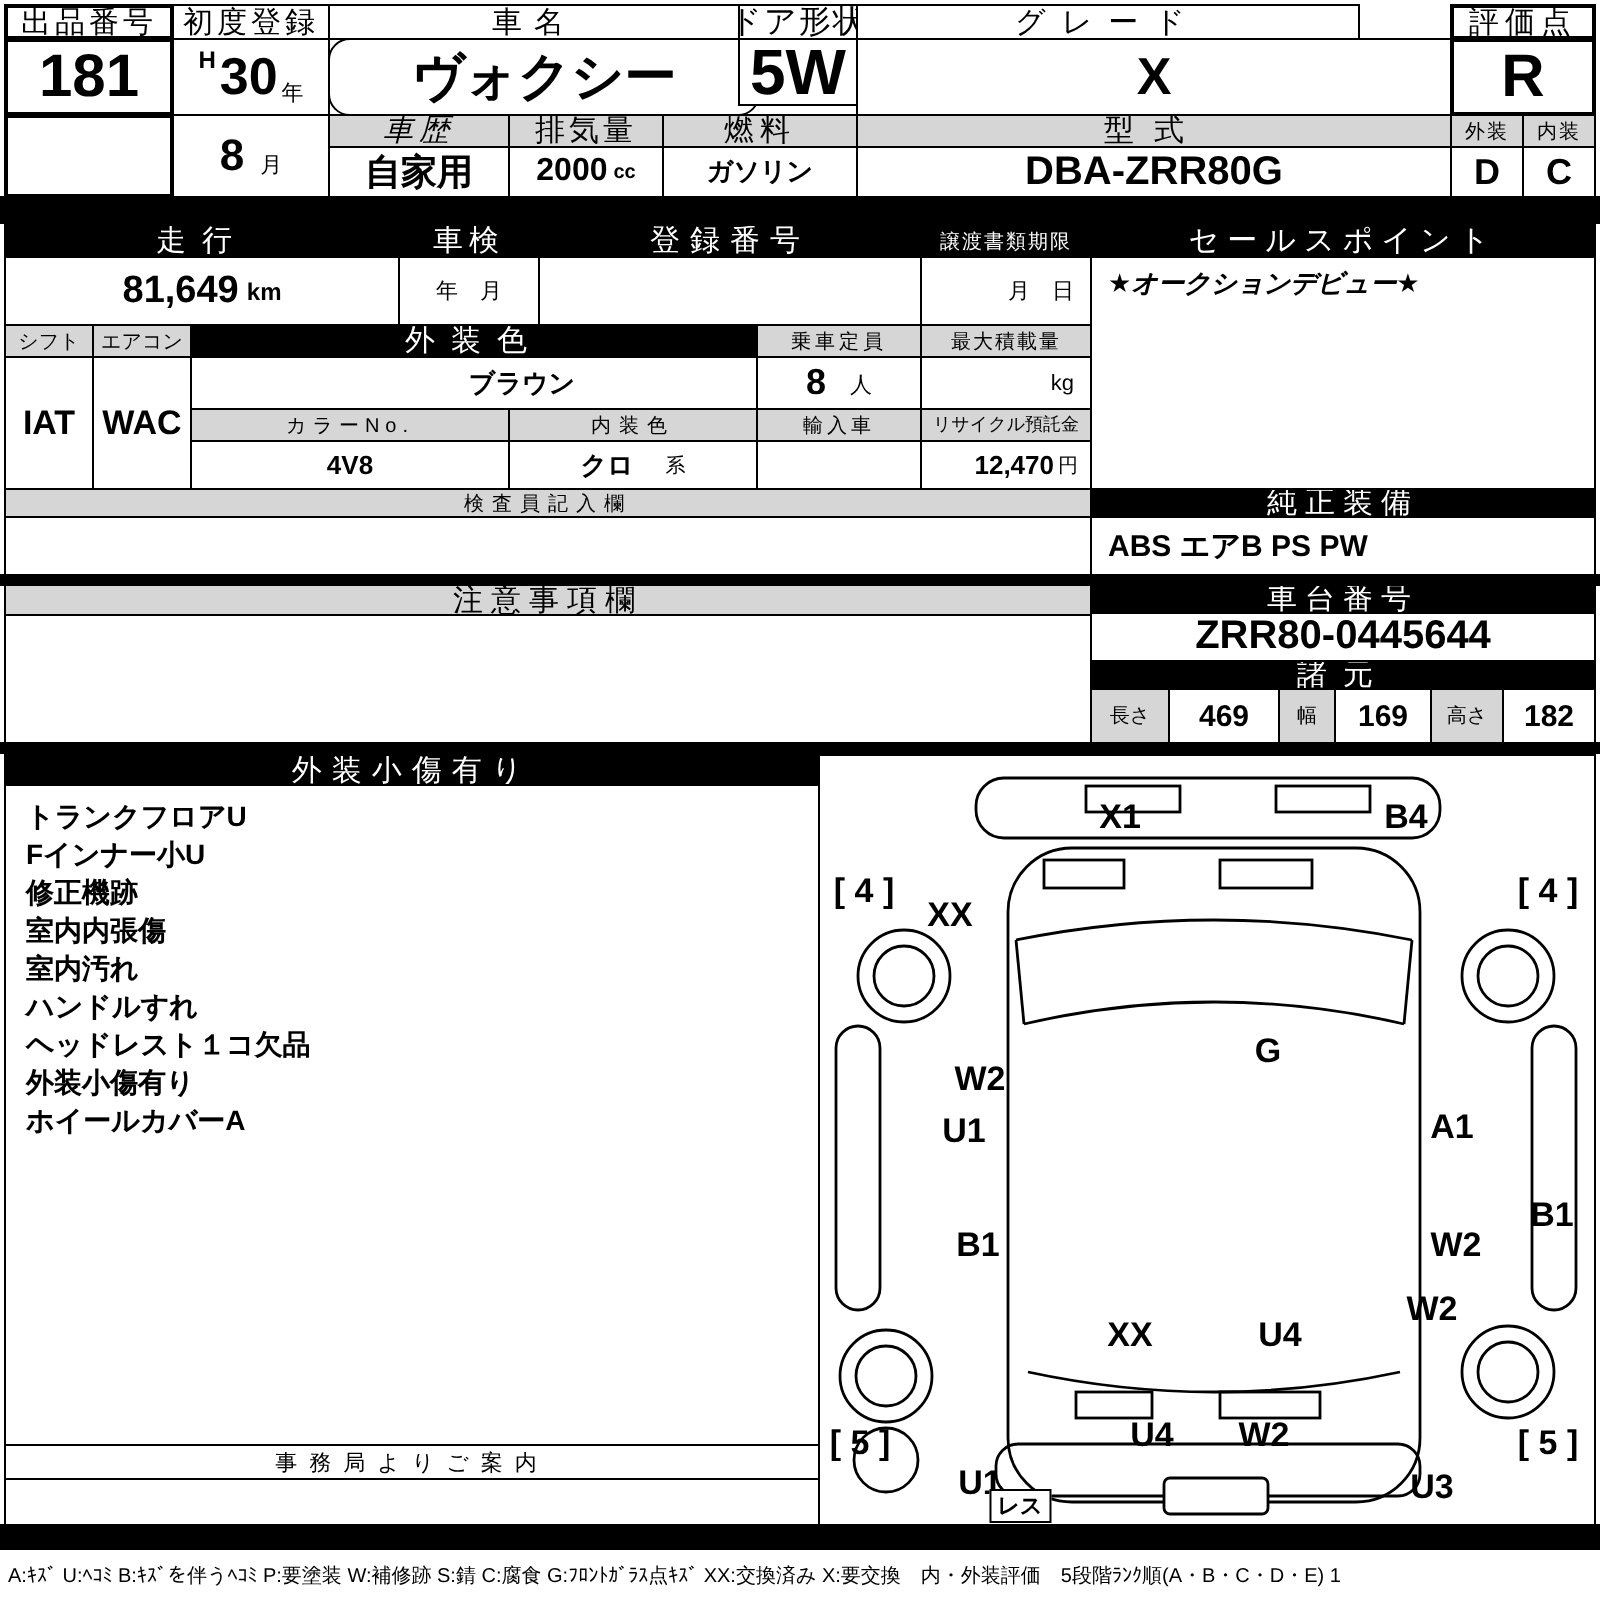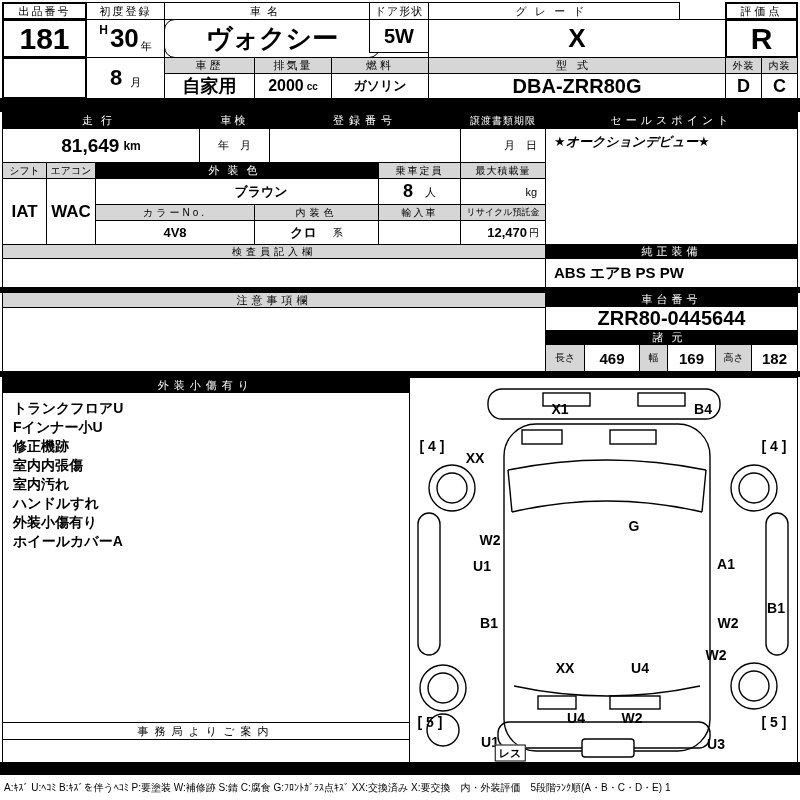--- a/index.html
+++ b/index.html
@@ -1,32 +1,32 @@
 <!DOCTYPE html>
 <html><head>
 <meta charset="utf-8">
 <style>
   * { margin:0; padding:0; box-sizing:border-box; }
   html,body { width:800px; height:800px; background:#fff; color:#000;
     font-family:"Liberation Sans","DejaVu Sans",sans-serif; position:relative; overflow:hidden; }
   .c { position:absolute; border:1px solid #000; background:#fff; display:flex;
        align-items:center; justify-content:center; overflow:hidden; white-space:nowrap; }
-  .hd { font-size:11px; letter-spacing:3px; }
+  .hd { font-size:15px; letter-spacing:3px; }
   .bk { background:#000; color:#fff; }
   .gy { background:#d6d6d6; }
   .b2 { border-width:2px; }
   .bar { position:absolute; background:#000; left:0; width:800px; }
   .v { font-weight:bold; }
   .left { justify-content:flex-start; }
   .right { justify-content:flex-end; }
   .col { flex-direction:column; align-items:flex-start; justify-content:flex-start; }
   .unit { font-size:10px; font-weight:bold; margin-left:3px; }
   .note-line { font-size:14px; font-weight:bold; line-height:19px; }
   .dlabel { position:absolute; transform:translate(-50%,-50%); font-weight:bold;
-            font-size:14px; white-space:nowrap; background:transparent; }
+            font-size:17px; white-space:nowrap; background:transparent; }
   .dlabel.boxed { border:1px solid #000; padding:0 3px; font-size:11px; background:#fff; }
 </style>
 </head>
 <body>
 
 <div class="c hd b2" style="left:2px;top:2px;width:85px;height:18px;letter-spacing:2px;">出品番号</div>
 <div class="c v b2" style="left:2px;top:19px;width:85px;height:39px;font-size:30px;">181</div>
 <div class="c b2" style="left:2px;top:57px;width:85px;height:42px;"></div>
 
 <div class="c hd" style="left:86px;top:2px;width:79px;height:18px;letter-spacing:2px;">初度登録</div>
@@ -36,30 +36,30 @@
   <span style="font-size:11px;align-self:flex-end;margin-bottom:3px;">年</span>
 </div>
 <div class="c" style="left:86px;top:57px;width:79px;height:42px;">
   <span style="font-size:22px;font-weight:bold;">8</span>
   <span style="font-size:11px;align-self:flex-end;margin:0 0 8px 8px;">月</span>
 </div>
 
 <div class="c hd" style="left:164px;top:2px;width:206px;height:18px;letter-spacing:6px;">車名</div>
 <div class="c v" style="left:164px;top:19px;width:216px;height:39px;font-size:26px;border-radius:11px;">ヴォクシー</div>
 
-<div class="c hd" style="left:369px;top:2px;width:60px;height:18px;font-size:11px;letter-spacing:1px;">ドア形状</div>
-<div class="c v" style="left:369px;top:19px;width:60px;height:34px;font-size:20px;">5W</div>
+<div class="c hd" style="left:369px;top:2px;width:60px;height:18px;font-size:16px;letter-spacing:1px;">ドア形状</div>
+<div class="c v" style="left:369px;top:19px;width:60px;height:34px;font-size:32px;">5W</div>
 
 <div class="c hd" style="left:428px;top:2px;width:252px;height:18px;letter-spacing:8px;">グレード</div>
 <div class="c v" style="left:428px;top:19px;width:298px;height:39px;font-size:26px;">X</div>
 
 <div class="c hd b2" style="left:725px;top:2px;width:73px;height:18px;">評価点</div>
 <div class="c v b2" style="left:725px;top:19px;width:73px;height:39px;font-size:30px;">R</div>
 
-<div class="c gy hd" style="left:164px;top:57px;width:91px;height:17px;">車歴</div>
+<div class="c gy hd" style="left:164px;top:57px;width:91px;height:17px;font-style:italic;">車歴</div>
 <div class="c v" style="left:164px;top:73px;width:91px;height:26px;font-size:18px;">自家用</div>
 
 <div class="c gy hd" style="left:254px;top:57px;width:78px;height:17px;letter-spacing:2px;">排気量</div>
 <div class="c" style="left:254px;top:73px;width:78px;height:26px;">
   <span style="font-size:16px;font-weight:bold;">2000</span>
   <span class="unit">cc</span>
 </div>
 
 <div class="c gy hd" style="left:331px;top:57px;width:98px;height:17px;">燃料</div>
 <div class="c v" style="left:331px;top:73px;width:98px;height:26px;font-size:13px;">ガソリン</div>
@@ -154,20 +154,21 @@
 <div class="bar" style="top:371px;height:6px;"></div>
 
 <div class="c bk hd" style="left:2px;top:377px;width:408px;height:16px;letter-spacing:5px;">外装小傷有り</div>
 <div class="c col" style="left:2px;top:392px;width:408px;height:331px;padding:6px 10px;">
     <div class="note-line">トランクフロアU</div>
     <div class="note-line">Fインナー小U</div>
     <div class="note-line">修正機跡</div>
     <div class="note-line">室内内張傷</div>
     <div class="note-line">室内汚れ</div>
     <div class="note-line">ハンドルすれ</div>
+    <div class="note-line">ヘッドレスト１コ欠品</div>
     <div class="note-line">外装小傷有り</div>
     <div class="note-line">ホイールカバーA</div>
   </div>
 
 <div class="c" style="left:2px;top:722px;width:408px;height:18px;font-size:11px;letter-spacing:6px;">事務局よりご案内</div>
 <div class="c" style="left:2px;top:739px;width:408px;height:24px;"></div>
 
 <div class="c" style="left:409px;top:377px;width:389px;height:386px;">
   <svg width="387" height="384" viewBox="0 0 387 384" style="position:absolute;left:0;top:0;">
     <g fill="none" stroke="#000" stroke-width="1.4">

